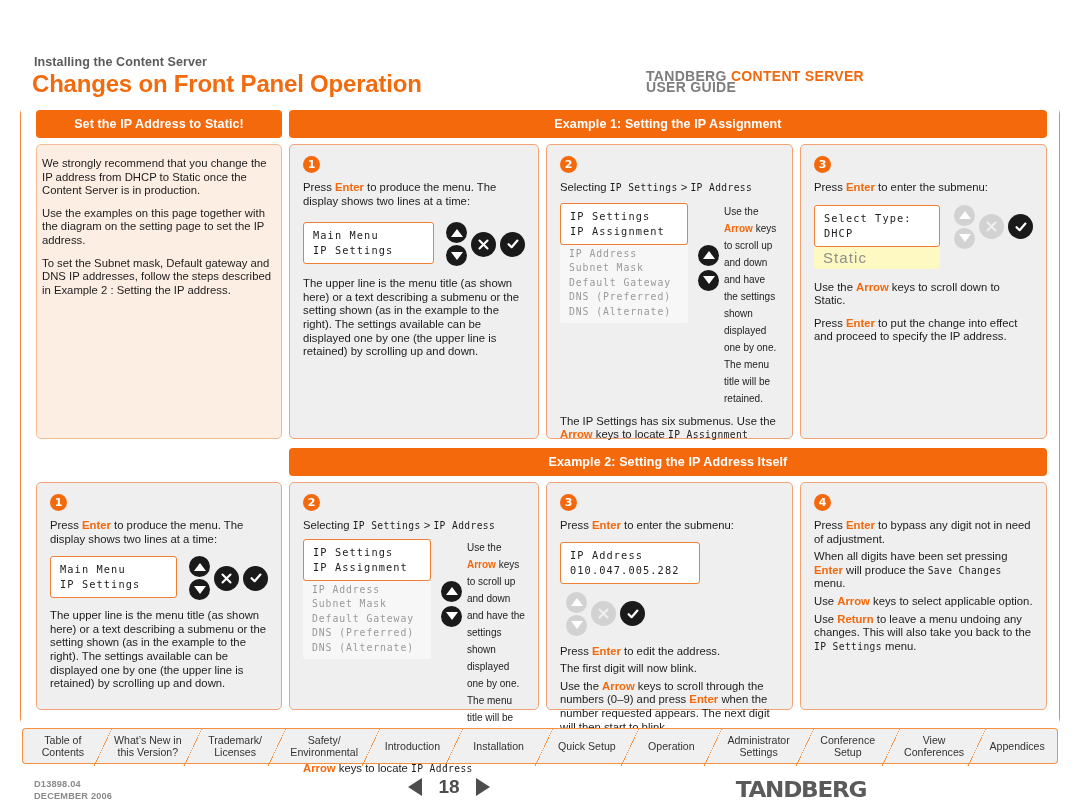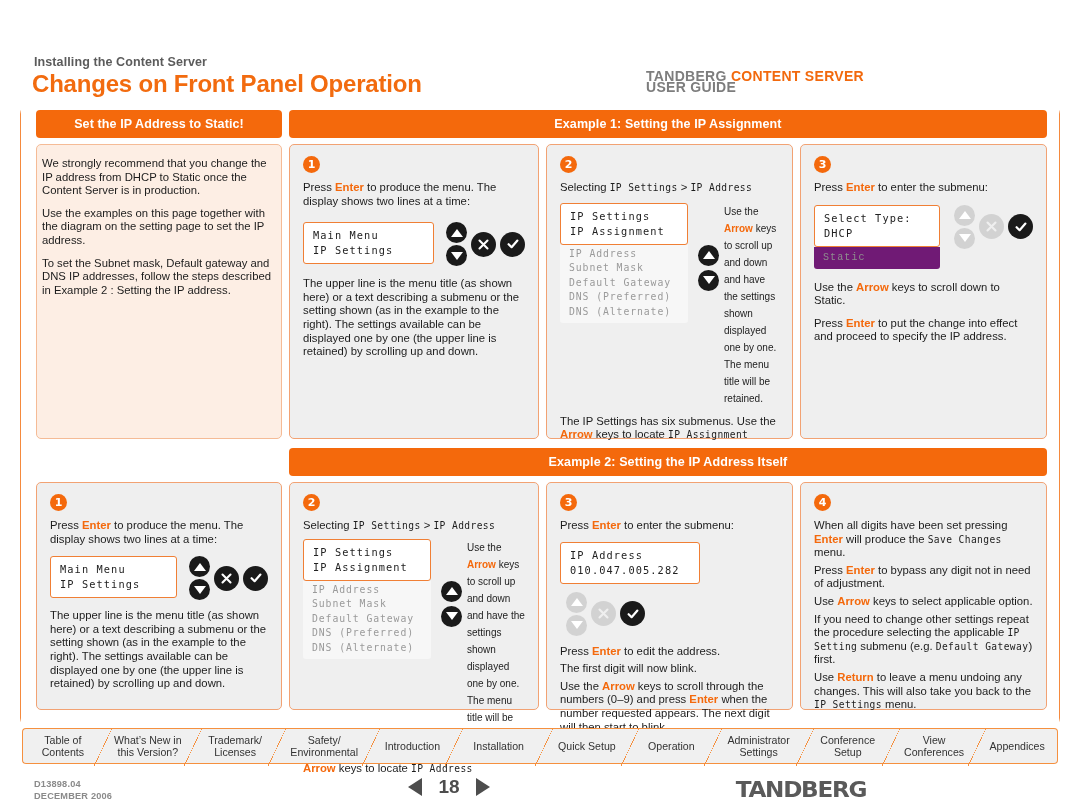--- a/index.html
+++ b/index.html
@@ -91,22 +91,22 @@
   }
 
   
   .lcd {
     background: #fff; border: 1.4px solid #f07f35; border-radius: 3px;
     padding: 5px 9px; font-family: "DejaVu Sans Mono", monospace;
     font-size: 10.3px; line-height: 15px; color: #222; letter-spacing: 1.1px;
     white-space: pre;
   }
   .lcd-ghost {
-    background: #701a75; padding: 3px 9px 4px 9px;
-    font-family: Liberation Mono, monospace; font-size: 10px;
+    background: #fef9c3; padding: 3px 9px 4px 9px;
+    font-family: Liberation Sans, sans-serif; font-size: 15px;
     line-height: 15px; color: #8e8e8e; letter-spacing: 1.1px; white-space: pre;
     border-radius: 0 0 3px 3px;
   }
 
   
   .keys { display: flex; align-items: center; gap: 4px; }
   .arrows { display: flex; flex-direction: column; gap: 2px; }
   .btn {
     width: 25px; height: 25px; border-radius: 50%; background: #1a1a1a;
     display: flex; align-items: center; justify-content: center; flex: none;
@@ -402,30 +402,27 @@
     <div class="ptxt tight">The first digit will now blink.</div>
     <div class="ptxt tight">
       <span>Use the </span><span class="hl">Arrow</span><span> keys to scroll through the numbers (0–9) and press </span><span class="hl">Enter</span><span> when the number requested appears. The next digit will then start to blink.</span>
     </div>
     <div class="ptxt">Repeat until the final digit has been set.</div>
   </div>
 
   <div class="card" id="card-e2s4">
     <div class="badge">4</div>
     <div class="ptxt tight">
+      <span>Press </span><span class="hl">Enter</span><span> to bypass any digit not in need of adjustment.</span>
+    </div>
+    <div class="ptxt tight">
       <span>When all digits have been set pressing </span><span class="hl">Enter</span><span> will produce the </span><span class="mono">Save Changes</span><span> menu.</span>
     </div>
     <div class="ptxt tight">
-      <span>Press </span><span class="hl">Enter</span><span> to bypass any digit not in need of adjustment.</span>
-    </div>
-    <div class="ptxt tight">
       <span>Use </span><span class="hl">Arrow</span><span> keys to select applicable option.</span>
-    </div>
-    <div class="ptxt tight">
-      <span>If you need to change other settings repeat the procedure selecting the applicable </span><span class="mono">IP Setting</span><span> submenu (e.g. </span><span class="mono">Default Gateway</span><span>) first.</span>
     </div>
     <div class="ptxt">
       <span>Use </span><span class="hl">Return</span><span> to leave a menu undoing any changes. This will also take you back to the </span><span class="mono">IP Settings</span><span> menu.</span>
     </div>
   </div>
 
   <div class="tabs" id="tabbar">
       <div class="tab" style="width: 86px; white-space: pre-line;">Table of
 Contents</div>
       <div class="tab" style="width: 96px; white-space: pre-line;">What’s New in

